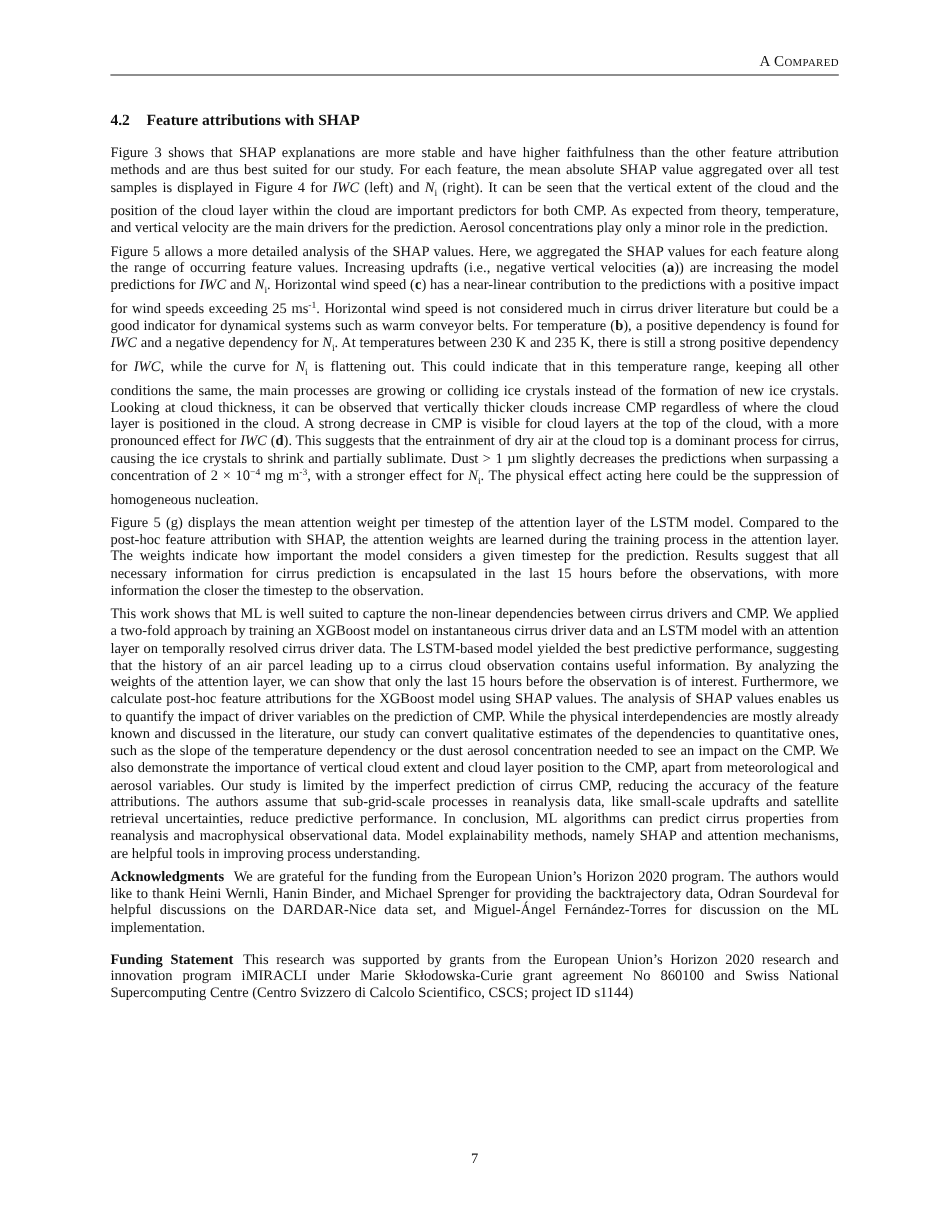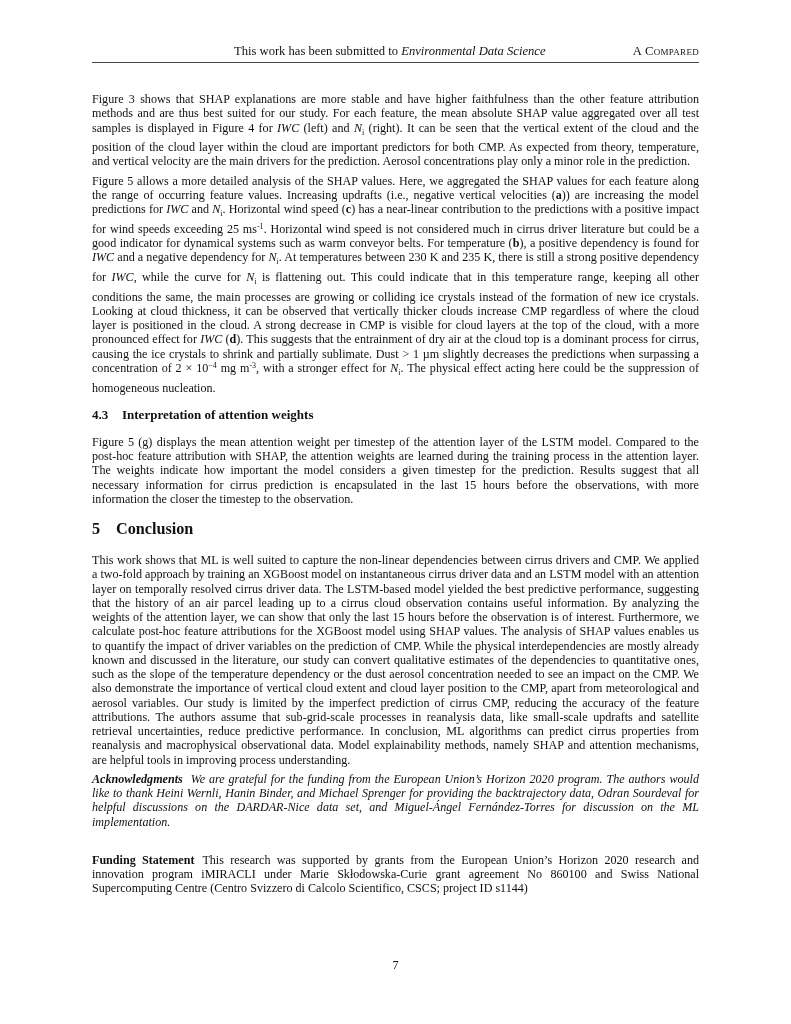--- a/index.html
+++ b/index.html
@@ -14,46 +14,42 @@
   .subsec .num { display: inline-block; width: 30px; }
   .sec { font-weight: bold; font-size: 16.2px; margin: 0 0 14px 0; }
   .sec .num { display: inline-block; width: 24px; }
   p { font-size: 12.1px; line-height: 14.25px; margin: 0 0 5px 0; text-align: justify; }
   .math { font-style: italic; margin-top: 44px; }
   .runin { font-weight: bold; margin-right: 8px; }
   .page-num { position: absolute; top: 958px; left: 0; width: 791px; text-align: center; font-size: 12px; }
   .s42 { margin-top: 0; }
   .s43 { margin-top: 12px; }
   .s5 { margin-top: 14px; }
-  .ack { margin-top: 0; font-style: italic; }
-  .fund { margin-top: 24px; }
+  .ack { margin-top: 0; }
+  .fund { margin-top: 12px; }
   sup { font-size: 8px; vertical-align: 4px; line-height: 0; }
 </style>
 </head>
 <body>
 
 <div class="header">
-  <span class="header-center"><span>This work has been submitted to </span><i>Environmental Data Science</i></span>
   <span class="header-right">A Compared</span>
   <div class="header-rule"></div>
 </div>
 
 <div class="page">
 
+  <div class="subsec s42">
+    <span class="num">4.2</span><span>Feature attributions with SHAP</span>
+  </div>
   <p id="p42a">Figure 3 shows that SHAP explanations are more stable and have higher faithfulness than the other feature attribution methods and are thus best suited for our study. For each feature, the mean absolute SHAP value aggregated over all test samples is displayed in Figure 4 for <span class="math">IWC</span> (left) and <span class="math">N</span><sub style="font-size:8px">i</sub> (right). It can be seen that the vertical extent of the cloud and the position of the cloud layer within the cloud are important predictors for both CMP. As expected from theory, temperature, and vertical velocity are the main drivers for the prediction. Aerosol concentrations play only a minor role in the prediction.</p>
   <p id="p42b">Figure 5 allows a more detailed analysis of the SHAP values. Here, we aggregated the SHAP values for each feature along the range of occurring feature values. Increasing updrafts (i.e., negative vertical velocities (<b>a</b>)) are increasing the model predictions for <span class="math">IWC</span> and <span class="math">N</span><sub style="font-size:8px">i</sub>. Horizontal wind speed (<b>c</b>) has a near-linear contribution to the predictions with a positive impact for wind speeds exceeding 25 ms<sup>-1</sup>. Horizontal wind speed is not considered much in cirrus driver literature but could be a good indicator for dynamical systems such as warm conveyor belts. For temperature (<b>b</b>), a positive dependency is found for <span class="math">IWC</span> and a negative dependency for <span class="math">N</span><sub style="font-size:8px">i</sub>. At temperatures between 230 K and 235 K, there is still a strong positive dependency for <span class="math">IWC</span>, while the curve for <span class="math">N</span><sub style="font-size:8px">i</sub> is flattening out. This could indicate that in this temperature range, keeping all other conditions the same, the main processes are growing or colliding ice crystals instead of the formation of new ice crystals. Looking at cloud thickness, it can be observed that vertically thicker clouds increase CMP regardless of where the cloud layer is positioned in the cloud. A strong decrease in CMP is visible for cloud layers at the top of the cloud, with a more pronounced effect for <span class="math">IWC</span> (<b>d</b>). This suggests that the entrainment of dry air at the cloud top is a dominant process for cirrus, causing the ice crystals to shrink and partially sublimate. Dust &gt; 1 µm slightly decreases the predictions when surpassing a concentration of 2 × 10<sup>−4</sup> mg m<sup>-3</sup>, with a stronger effect for <span class="math">N</span><sub style="font-size:8px">i</sub>. The physical effect acting here could be the suppression of homogeneous nucleation.</p>
 
-  <div class="subsec s43">
-    <span class="num">4.3</span><span>Interpretation of attention weights</span>
-  </div>
   <p>Figure 5 (g) displays the mean attention weight per timestep of the attention layer of the LSTM model. Compared to the post-hoc feature attribution with SHAP, the attention weights are learned during the training process in the attention layer. The weights indicate how important the model considers a given timestep for the prediction. Results suggest that all necessary information for cirrus prediction is encapsulated in the last 15 hours before the observations, with more information the closer the timestep to the observation.</p>
 
-  <div class="sec s5">
-    <span class="num">5</span><span>Conclusion</span>
-  </div>
   <p>This work shows that ML is well suited to capture the non-linear dependencies between cirrus drivers and CMP. We applied a two-fold approach by training an XGBoost model on instantaneous cirrus driver data and an LSTM model with an attention layer on temporally resolved cirrus driver data. The LSTM-based model yielded the best predictive performance, suggesting that the history of an air parcel leading up to a cirrus cloud observation contains useful information. By analyzing the weights of the attention layer, we can show that only the last 15 hours before the observation is of interest. Furthermore, we calculate post-hoc feature attributions for the XGBoost model using SHAP values. The analysis of SHAP values enables us to quantify the impact of driver variables on the prediction of CMP. While the physical interdependencies are mostly already known and discussed in the literature, our study can convert qualitative estimates of the dependencies to quantitative ones, such as the slope of the temperature dependency or the dust aerosol concentration needed to see an impact on the CMP. We also demonstrate the importance of vertical cloud extent and cloud layer position to the CMP, apart from meteorological and aerosol variables. Our study is limited by the imperfect prediction of cirrus CMP, reducing the accuracy of the feature attributions.  The authors assume that sub-grid-scale processes in reanalysis data, like small-scale updrafts and satellite retrieval uncertainties, reduce predictive performance. In conclusion, ML algorithms can predict cirrus properties from reanalysis and macrophysical observational data.  Model explainability methods, namely SHAP and attention mechanisms, are helpful tools in improving process understanding.</p>
 
   <p class="ack"><span class="runin">Acknowledgments</span><span>We are grateful for the funding from the European Union’s Horizon 2020 program. The authors would like to thank Heini Wernli, Hanin Binder, and Michael Sprenger for providing the backtrajectory data, Odran Sourdeval for helpful discussions on the DARDAR-Nice data set, and Miguel-Ángel Fernández-Torres for discussion on the ML implementation.</span></p>
 
   <p class="fund"><span class="runin">Funding Statement</span><span>This research was supported by grants from the European Union’s Horizon 2020 research and innovation program iMIRACLI under Marie Skłodowska-Curie grant agreement No 860100 and Swiss National Supercomputing Centre (Centro Svizzero di Calcolo Scientifico, CSCS; project ID s1144)</span></p>
 </div>
 
 <div class="page-num">7</div>
 
 </body></html>

